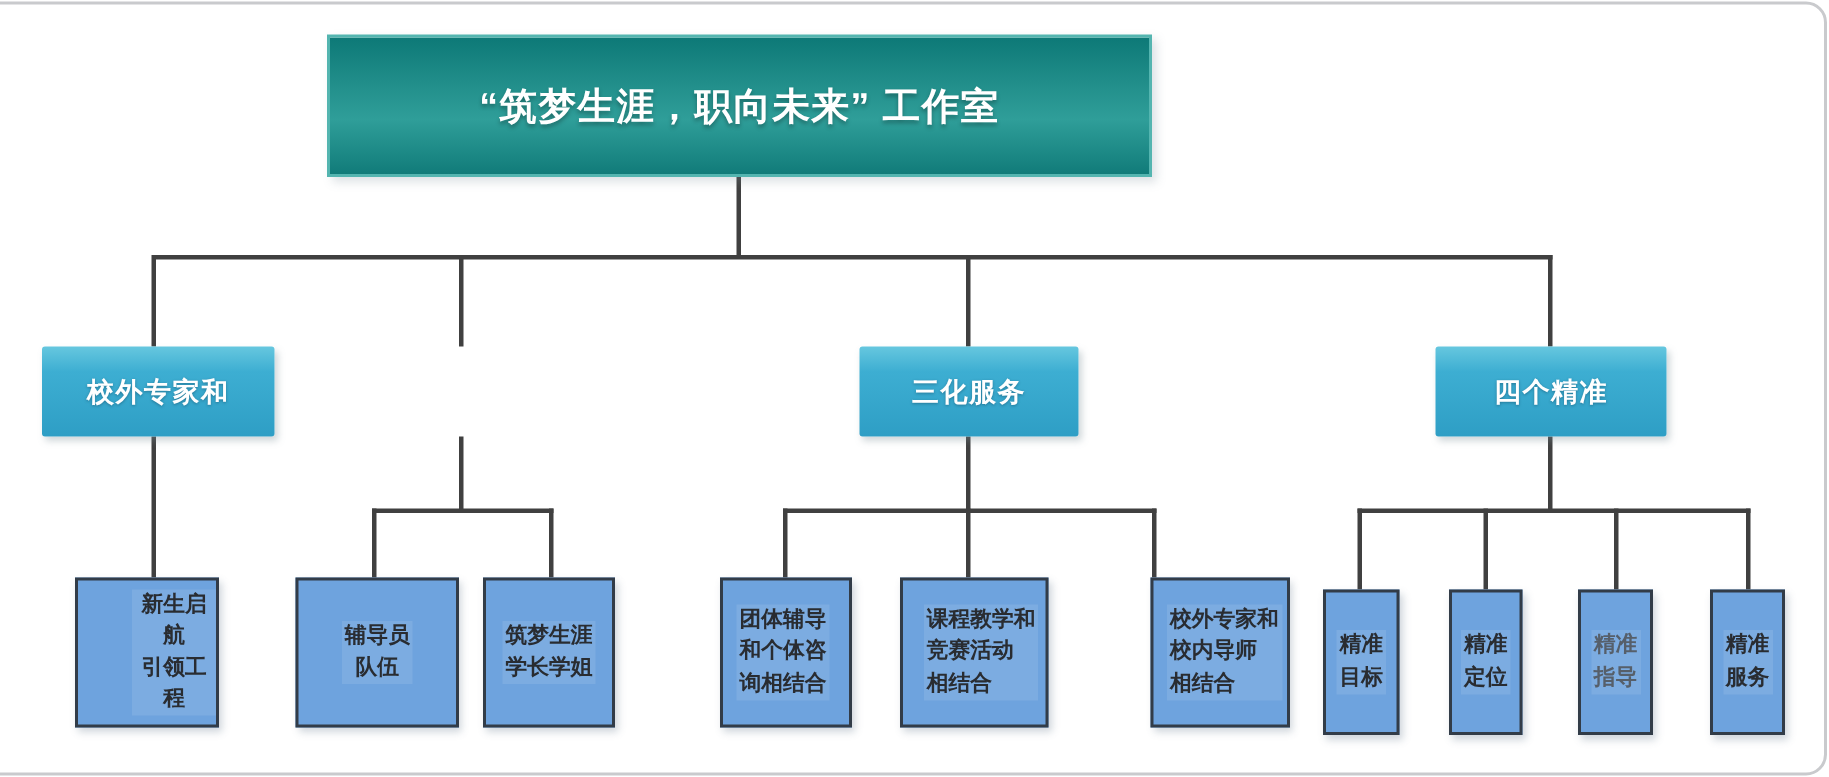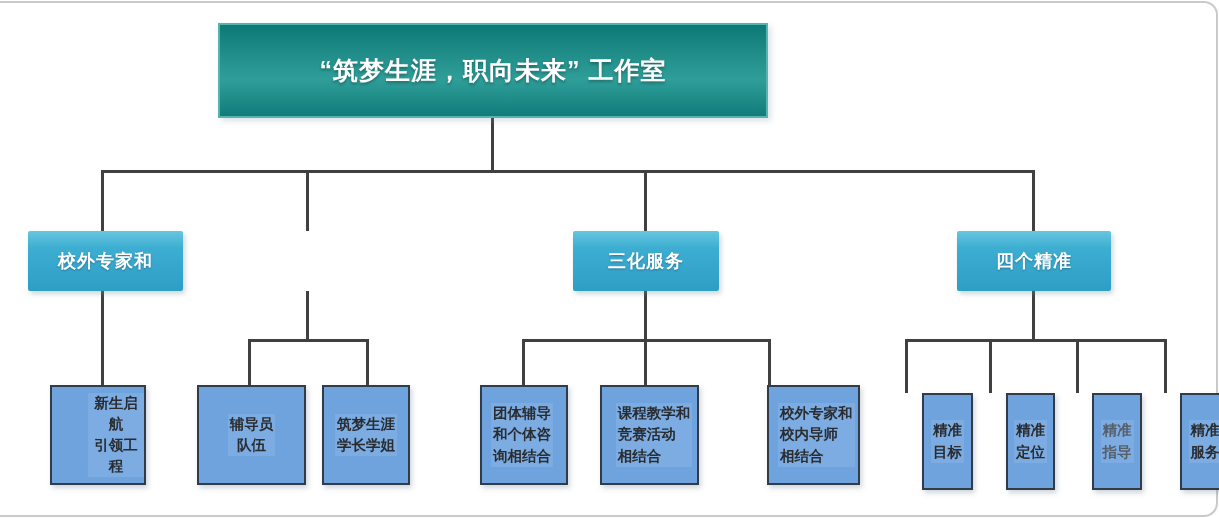--- a/index.html
+++ b/index.html
@@ -67,21 +67,21 @@
     background: #6ea3de;
     border: 2.5px solid #323c48;
     color: #292c31;
     font-weight: bold;
     font-size: 14.5px;
     line-height: 1.45;
     box-shadow: 2px 3px 5px rgba(100,120,140,0.3);
   }
   .lvl3 .lbl { white-space: pre-line; background: rgba(255,255,255,0.10); padding: 0 2px; }
   .g13 { top: 385px; height: 100px; }
-  .g4  { top: 393px; height: 97px; margin-left: 40px;  }
+  .g4  { top: 393px; height: 97px;  }
   .cA { left: 50px;   width: 96px; padding-left: 36px; }
   .cB { left: 197px;  width: 109px; }
   .cC { left: 322px;  width: 88px; }
   .cD { left: 480px;  width: 88px; justify-content: flex-start; text-align: left; padding-left: 9px; }
   .cE { left: 600px;  width: 99px; justify-content: center; text-align: left; padding-left: 9px; }
   .cF { left: 723px;  width: 93px; justify-content: flex-start; text-align: left; padding-left: 9px; margin-left: 44px; }
   .cG { left: 882px;  width: 51px; }
   .cH { left: 966px;  width: 49px; }
   .cI { left: 1052px; width: 50px; }
   .cJ { left: 1140px; width: 50px; }

